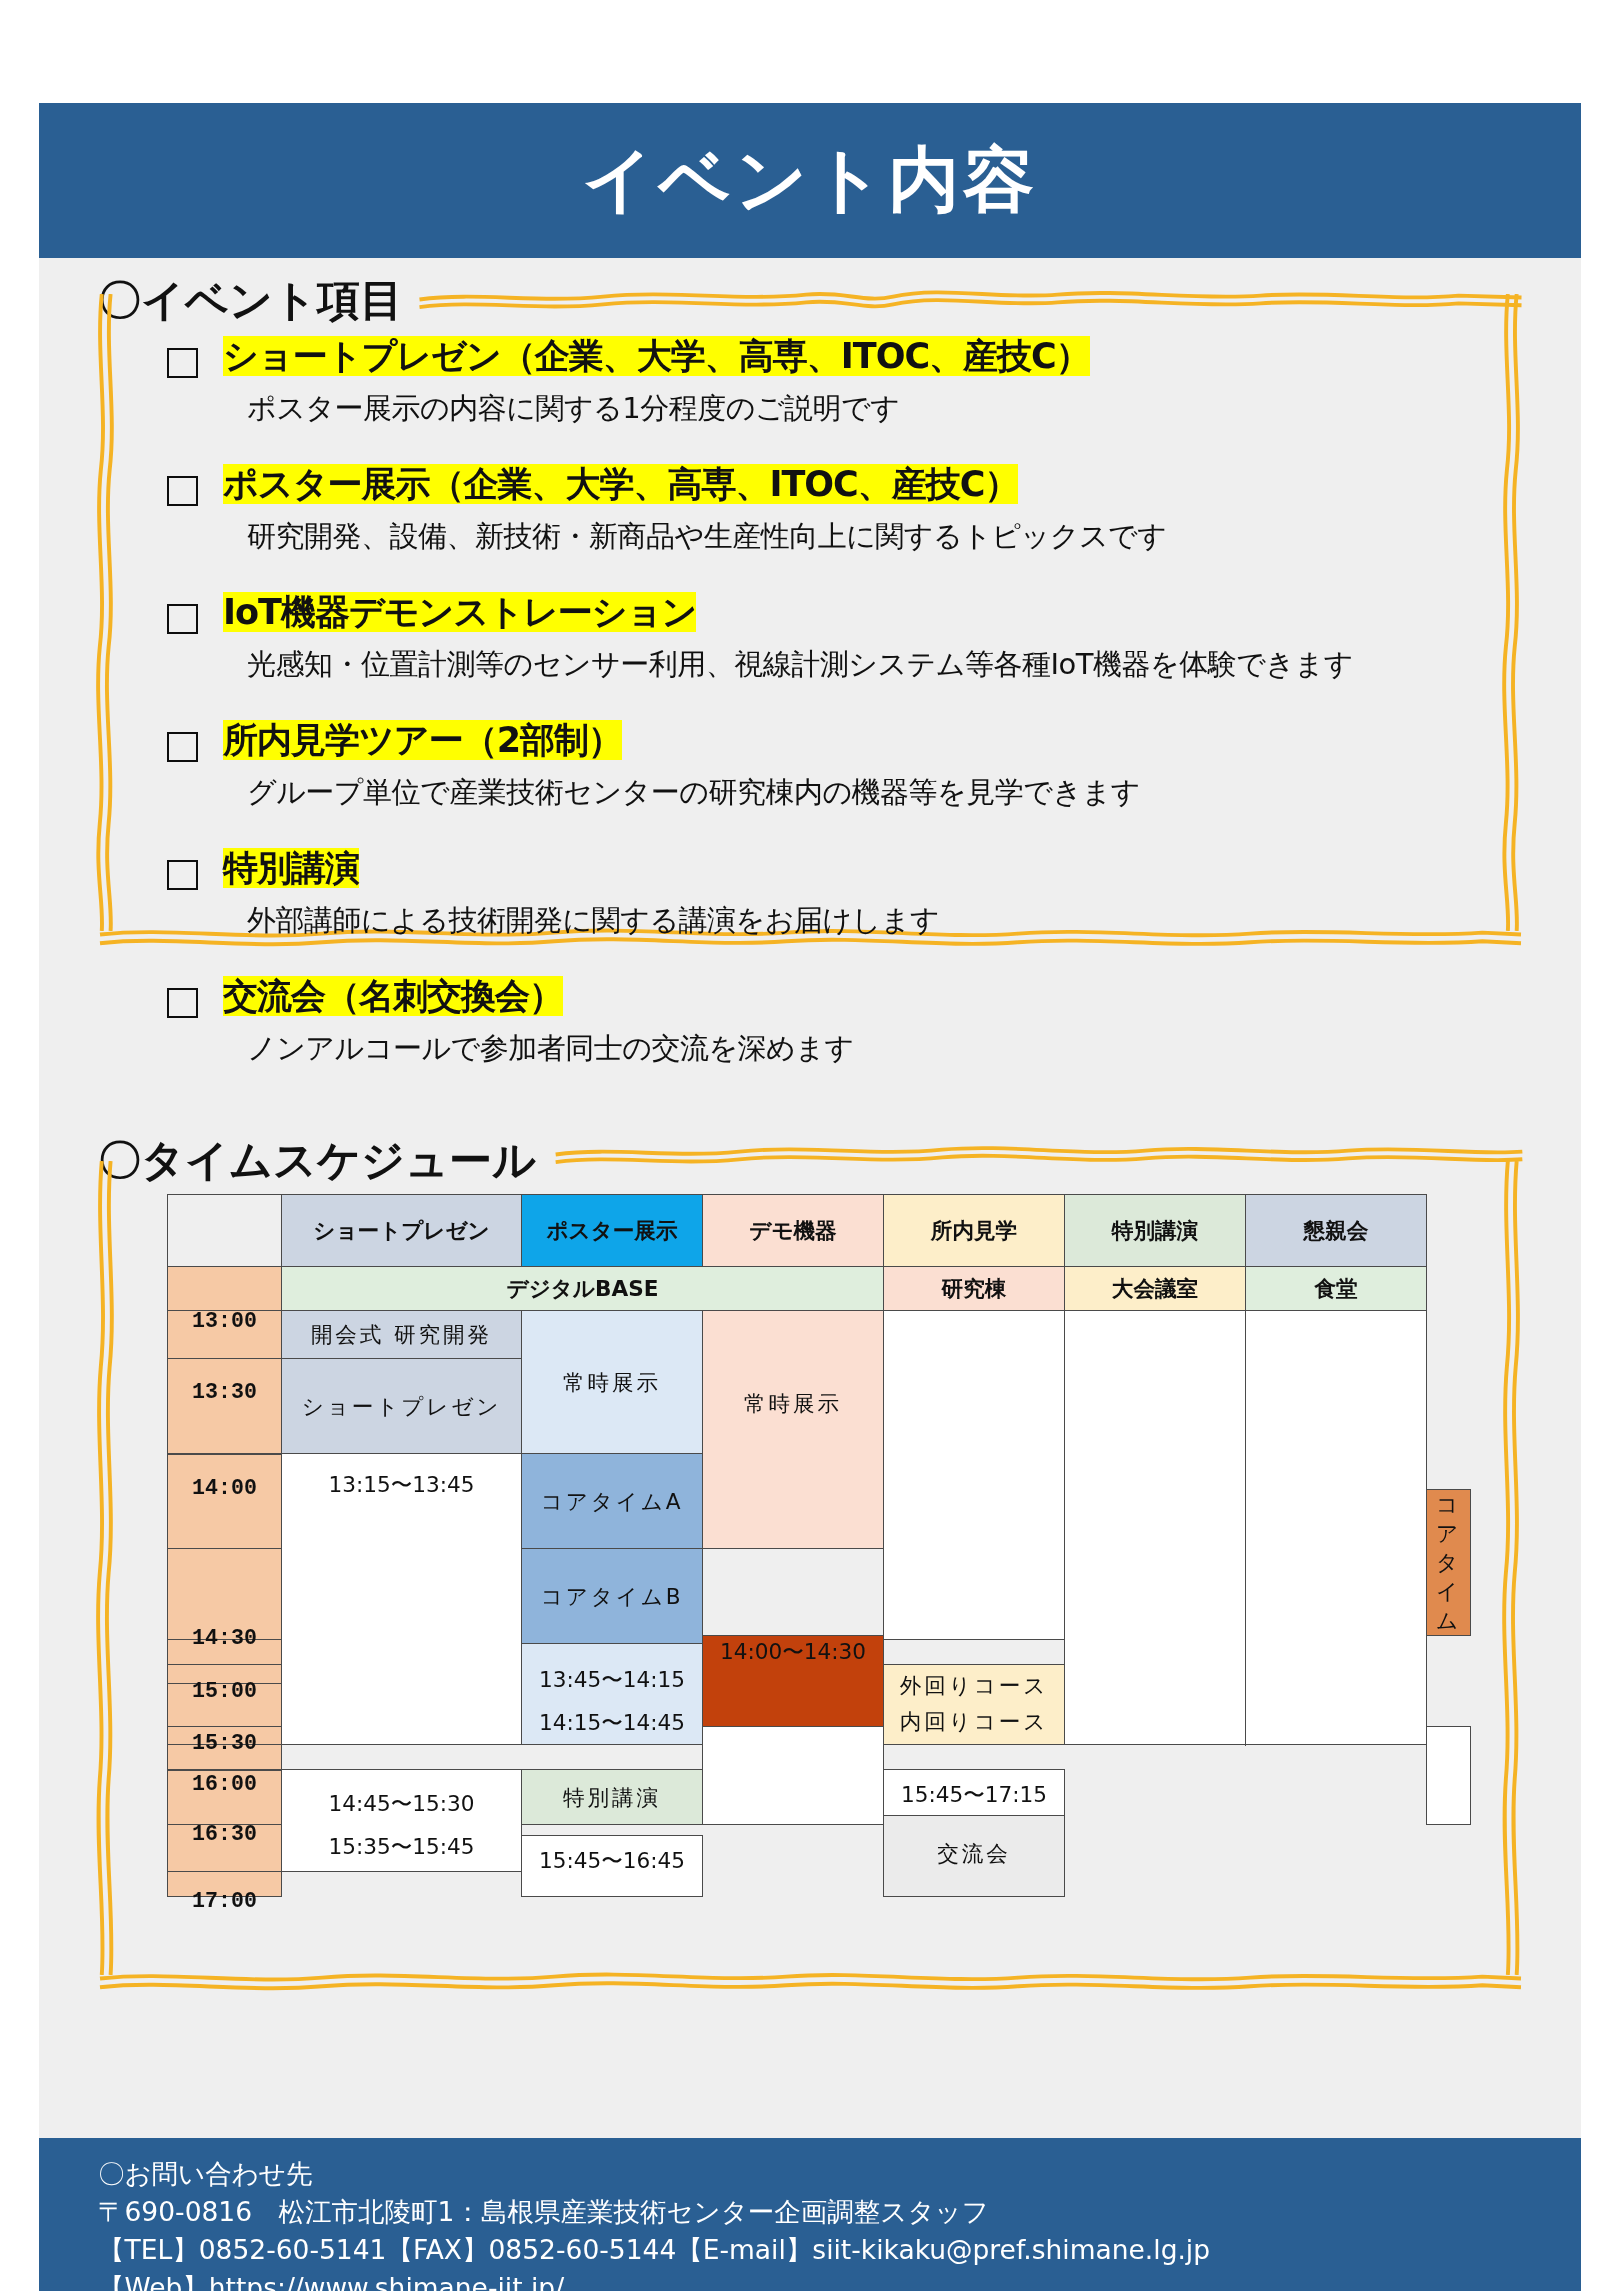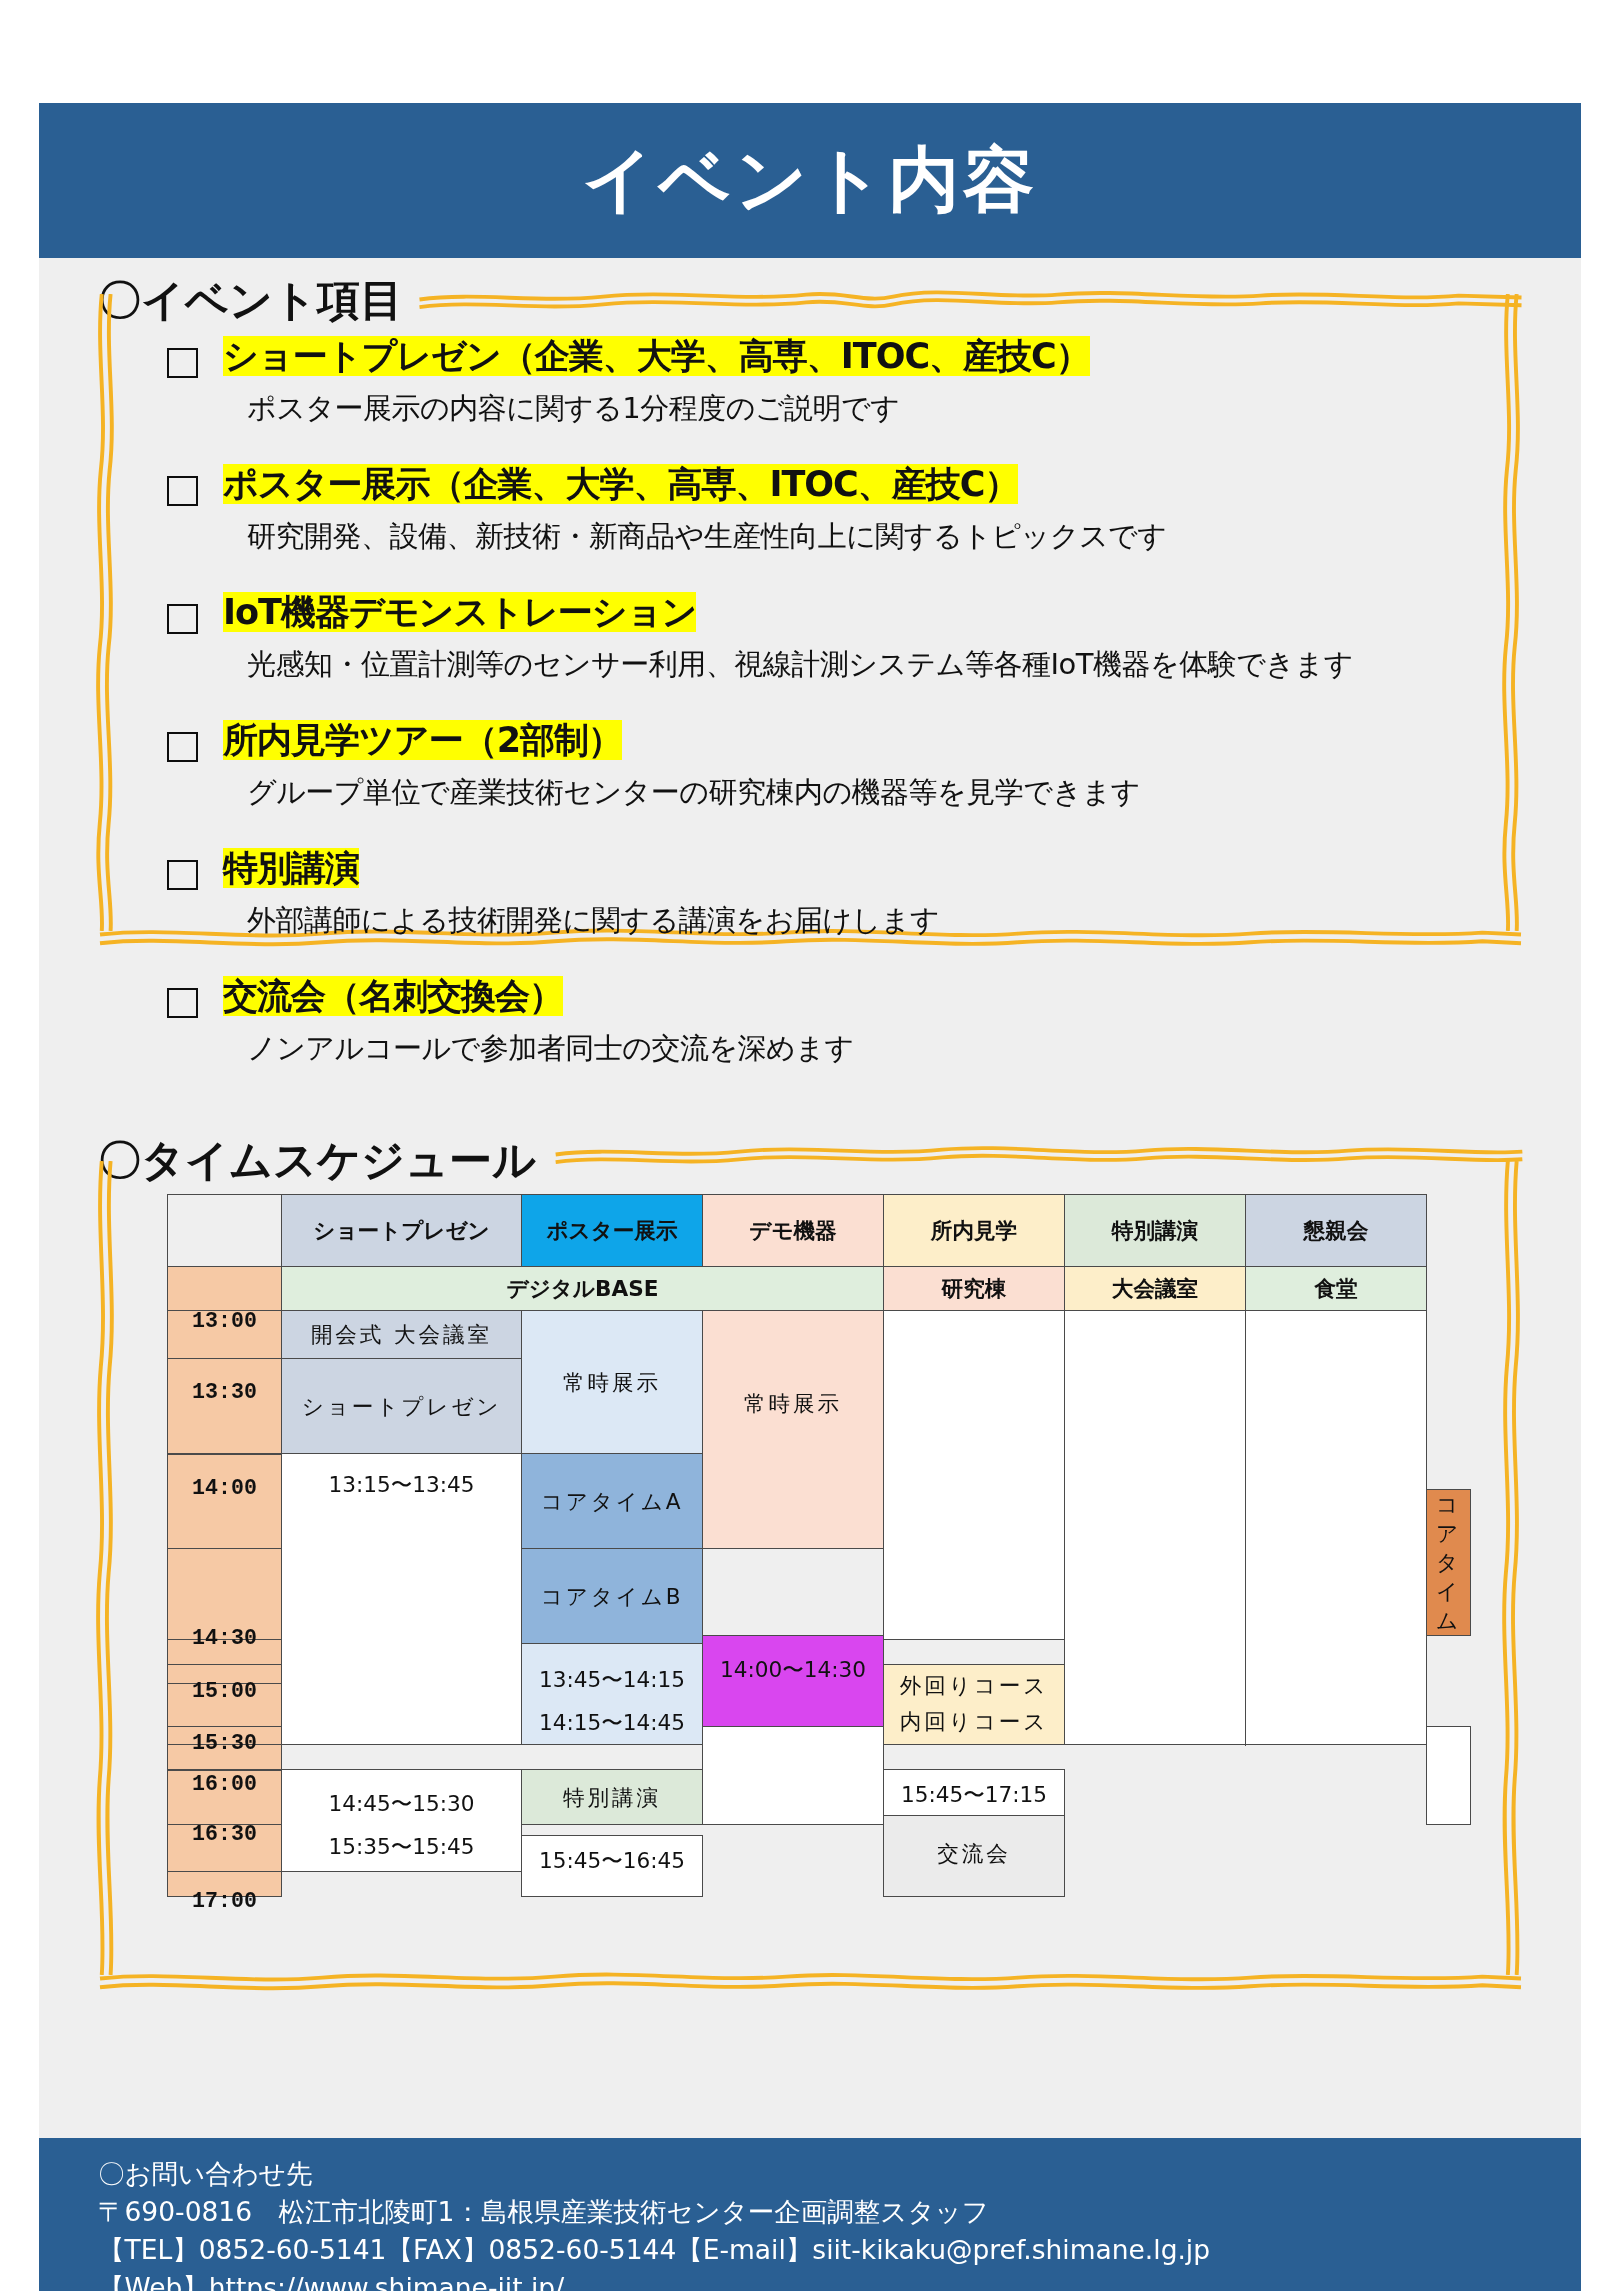--- a/index.html
+++ b/index.html
@@ -239,21 +239,21 @@
         <td class="sub" colspan="3" style="background:#dfeedd">デジタルBASE</td>
         <td class="sub" style="background:#fbdfd2">研究棟</td>
         <td class="sub" style="background:#fdeec9">大会議室</td>
         <td class="sub" style="background:#dfeedd">食堂</td>
       </tr>
 
       <tr>
         <td class="timecol" rowspan="2">
           <div class="timelbl">13:00</div>
         </td>
-        <td style="background:#ccd5e2;height:47px" class="blk">開会式 大会議室</td>
+        <td style="background:#ccd5e2;height:47px" class="blk">開会式 研究開発</td>
         <td rowspan="5" style="background:#dce8f5;vertical-align:middle" class="blk">常時展示</td>
         <td rowspan="8" style="background:#fbdfd2;vertical-align:top;padding-top:78px" class="blk">常時展示</td>
         <td rowspan="10" class="white"></td>
         <td rowspan="17" class="white"></td>
         <td rowspan="19" class="white"></td>
       </tr>
       <tr>
         <td rowspan="3" style="background:#ccd5e2;vertical-align:middle;height:94px" class="blk">ショートプレゼン</td>
       </tr>
 
@@ -279,21 +279,21 @@
       </tr>
       <tr>
         <td rowspan="2" style="background:#e08a4e;height:63px" class="blk">コアタイム</td>
       </tr>
 
       <tr>
         <td class="timecol" rowspan="2"></td>
         <td rowspan="3" style="background:#8fb4db;height:94px" class="blk">コアタイムB</td>
       </tr>
       <tr>
-        <td rowspan="7" style="background:#d946ef;vertical-align:top;padding-top:19px" class="small">14:00〜14:30</td>
+        <td rowspan="7" style="background:#c2410c;vertical-align:top;padding-top:1px" class="small">14:00〜14:30</td>
       </tr>
 
       <tr>
         <td class="timecol" rowspan="2">
           <div class="timelbl">14:30</div>
         </td>
       </tr>
       <tr>
         <td rowspan="6" style="background:#dce8f5;vertical-align:top;padding-top:13.7px;line-height:2.0" class="small">
           <div>13:45〜14:15</div>

